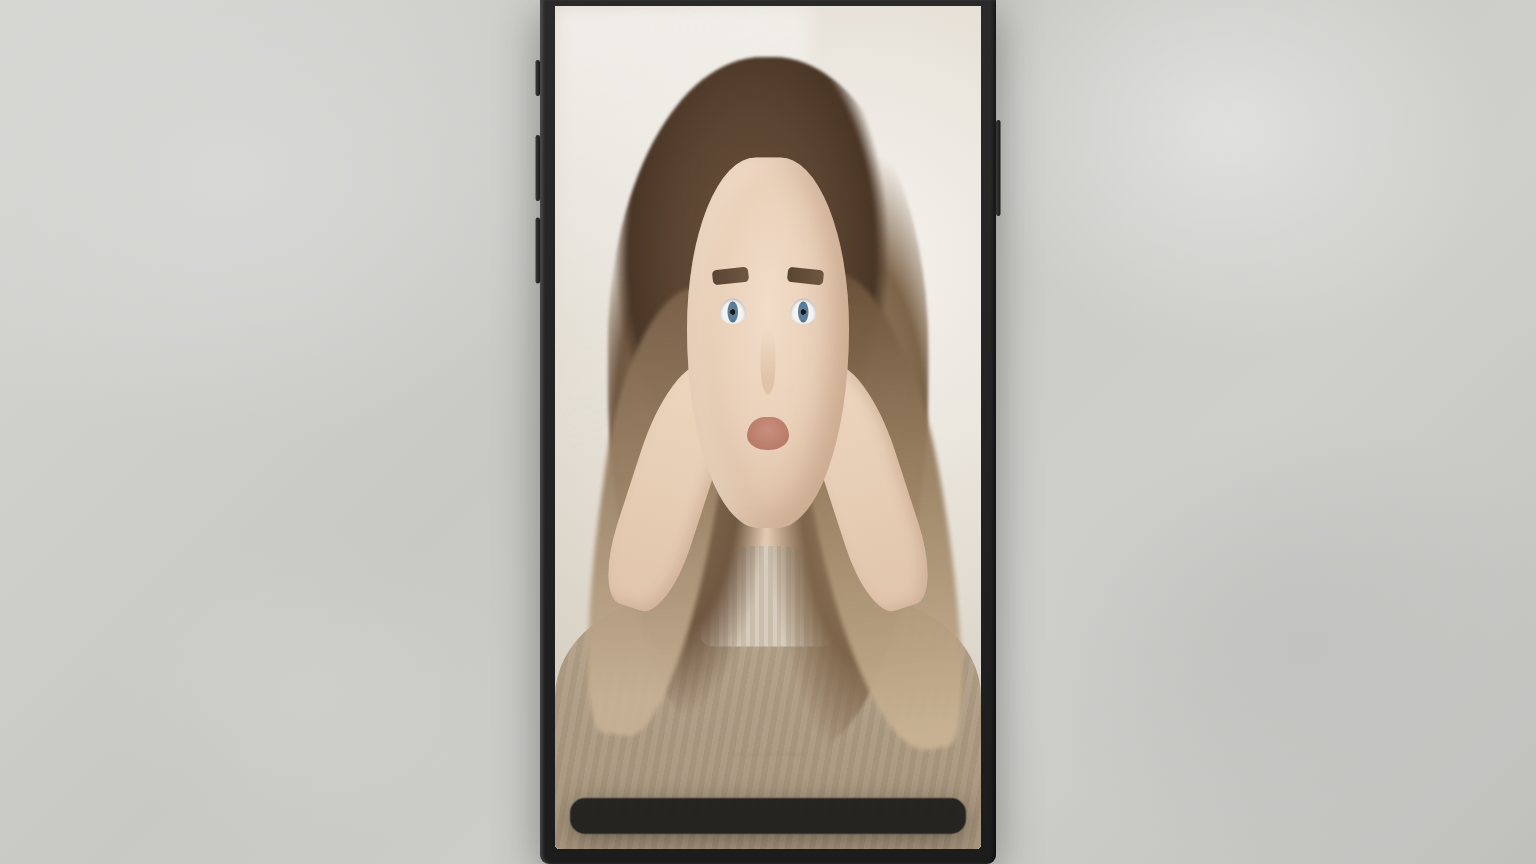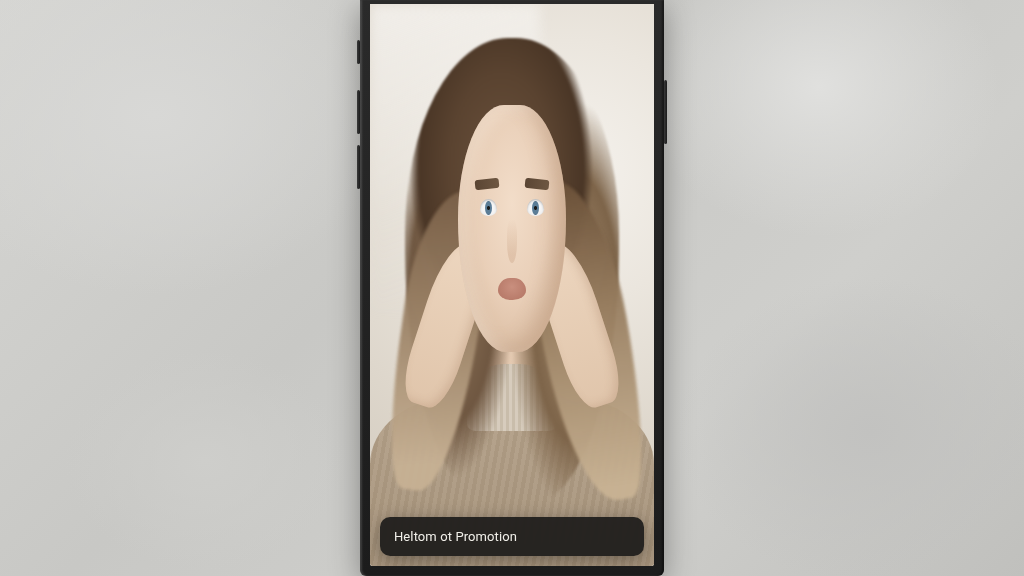--- a/index.html
+++ b/index.html
@@ -266,18 +266,17 @@
             </div>
           <div class="eye r">
               <div class="iris"></div>
             </div>
           <div class="nose"></div>
           <div class="lips"></div>
         </div>
       </div>
 
       <div class="caption-card">
-        <div class="caption-title">Heltom ot Promotion</div>
       </div>
     </div>
 
   </div>
 </div>
 
 </body></html>

